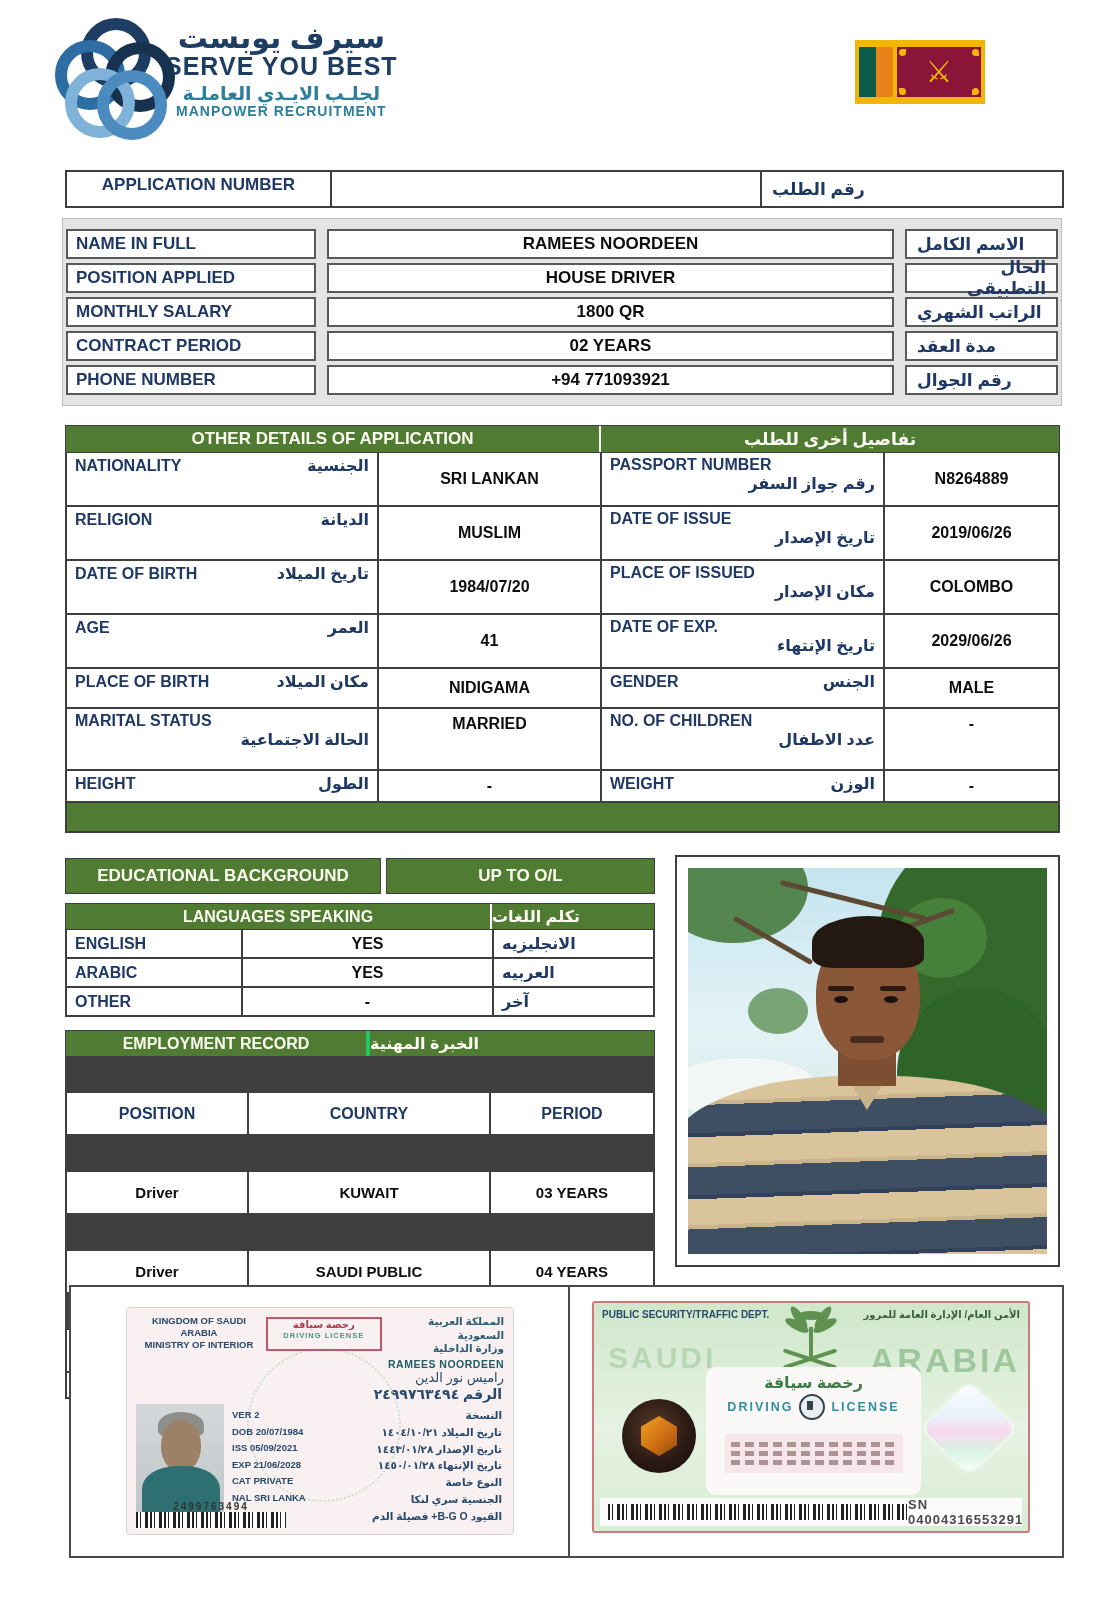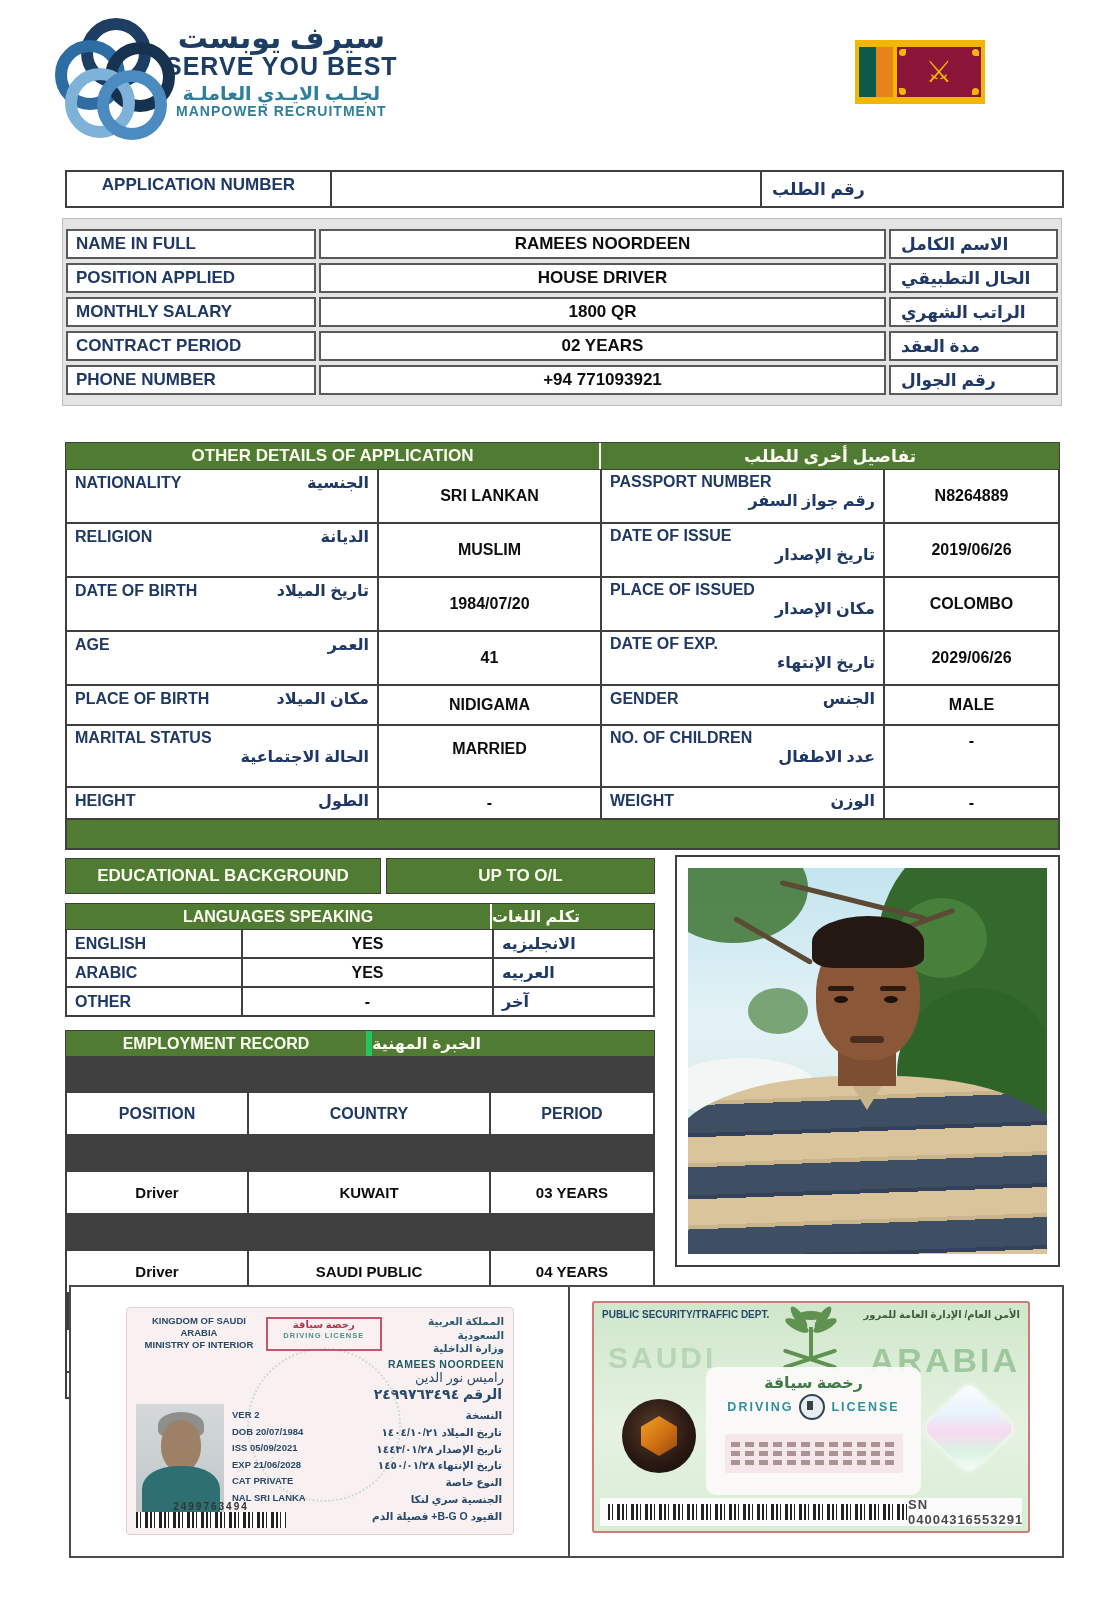--- a/index.html
+++ b/index.html
@@ -37,29 +37,29 @@
   .valcell{justify-content:center;font-weight:bold;color:#0d0d0d;font-size:16px;text-align:center;}
   .stack .arlbl{width:100%;text-align:right;}
   .arlbl{direction:rtl;}
   
   .app-row{position:absolute;left:65px;top:170px;width:995px;height:34px;grid-template-columns:263px 428px auto;}
   .app-row .lblcell{justify-content:center;font-size:17px;}
   .app-row .arcell{justify-content:flex-end;padding:3px 10px;font-weight:bold;font-size:17px;color:#1f3864;}
   
   .main-table{position:absolute;left:62px;top:218px;width:1000px;background:#e4e4e4;
               border:1px solid #bdbdbd;padding:6px 3px;box-sizing:border-box;}
-  .mrow{display:flex;gap:3px;margin:4px 0;height:30px;}
+  .mrow{display:flex;gap:11px;margin:4px 0;height:30px;}
   .mcell{border:2px solid #595959;background:#fff;display:flex;align-items:center;box-sizing:border-box;}
   .mlbl{width:250px;padding:0 8px;font-weight:bold;font-size:17px;color:#1f3864;}
   .mval{width:567px;justify-content:center;font-weight:bold;font-size:17px;color:#0d0d0d;}
   .mar{flex:1;justify-content:flex-end;padding:0 10px;font-weight:bold;font-size:17px;color:#1f3864;}
   
   .ghead{background:#4f7b32;color:#fdfdf2;font-weight:bold;display:flex;align-items:center;}
   
-  .od{position:absolute;left:65px;top:425px;width:995px;margin-top:17px;}
+  .od{position:absolute;left:65px;top:425px;width:995px;}
   .od-head{display:flex;height:28px;border:1px solid #3f3f3f;box-sizing:border-box;}
   .od-head .h1{width:533px;border-right:2px solid #fff;justify-content:center;font-size:17px;}
   .od-head .h2{flex:1;justify-content:center;font-size:17px;}
   .od-grid{grid-template-columns:310px 221px 281px auto;border-top:none;}
   .od-grid .lblcell{font-size:16px;}
   .r55{min-height:52px;} .r40{min-height:38px;} .r62{min-height:60px;} .r33{min-height:30px;}
   .od-foot{height:30px;background:#4f7b32;border:2px solid #3f3f3f;border-top:none;box-sizing:border-box;}
   
   .edu{position:absolute;left:65px;top:858px;width:590px;height:36px;display:flex;gap:5px;}
   .edu .ghead{justify-content:center;font-size:17px;border:1px solid #3f3f3f;box-sizing:border-box;}
@@ -69,21 +69,21 @@
   .lang-head{display:flex;height:27px;border:1px solid #3f3f3f;box-sizing:border-box;}
   .lang-head .h1{width:424px;justify-content:center;font-size:16px;border-right:2px solid #fff;}
   .lang-head .h2{flex:1;justify-content:flex-end;padding-right:8px;font-size:16px;}
   .lang-grid{grid-template-columns:174px 249px auto;border-top:none;}
   .lang-grid .cell{height:27px;}
   .lang-grid .l{padding:0 8px;font-weight:bold;font-size:16px;color:#1f3864;}
   .lang-grid .a{justify-content:flex-end;padding:0 8px;font-weight:bold;font-size:16px;color:#1f3864;}
   
   .emp{position:absolute;left:65px;top:1030px;width:590px;}
   .emp-head{display:flex;height:27px;border:1px solid #3f3f3f;box-sizing:border-box;}
-  .emp-head .h1{width:300px;justify-content:center;font-size:16px;border-right:6px solid #22c55e;}
+  .emp-head .h1{width:300px;justify-content:center;font-size:16px;border-right:4px solid #22c55e;}
   .emp-head .h2{flex:1;justify-content:flex-end;padding-right:8px;font-size:16px;}
   .emp-grid{grid-template-columns:180px 240px auto;border-top:none;}
   .emp-grid .cell{height:41px;justify-content:center;font-weight:bold;font-size:15px;margin-top:36px;}
   .emp-grid .chead{color:#1f3864;font-size:16px;}
   .emp-grid .cdata{color:#0d0d0d;}
   .emp-foot{height:24px;border:2px solid #3f3f3f;border-top:none;background:#fff;}
   
   .photo-box{position:absolute;left:675px;top:855px;width:385px;height:412px;border:2px solid #3f3f3f;
              background:#fff;padding:11px;box-sizing:border-box;}
   .photo{position:relative;width:100%;height:100%;overflow:hidden;
@@ -299,21 +299,21 @@
       <div class="cell lblcell r40">
           <span>GENDER</span>
           <span class="arlbl">الجنس</span>
         </div>
       <div class="cell valcell r40">MALE</div>
 
       <div class="cell lblcell r62 stack">
           <span>MARITAL STATUS</span>
           <span class="arlbl">الحالة الاجتماعية</span>
         </div>
-      <div class="cell valcell r62" style="align-items:flex-start;padding-top:14px;">MARRIED</div>
+      <div class="cell valcell r62" style="align-items:flex-start;padding-top:6px;">MARRIED</div>
       <div class="cell lblcell r62 stack">
           <span>NO. OF CHILDREN</span>
           <span class="arlbl">عدد الاطفال</span>
         </div>
       <div class="cell valcell r62" style="align-items:flex-start;padding-top:6px;">-</div>
 
       <div class="cell lblcell r33">
           <span>HEIGHT</span>
           <span class="arlbl">الطول</span>
         </div>

